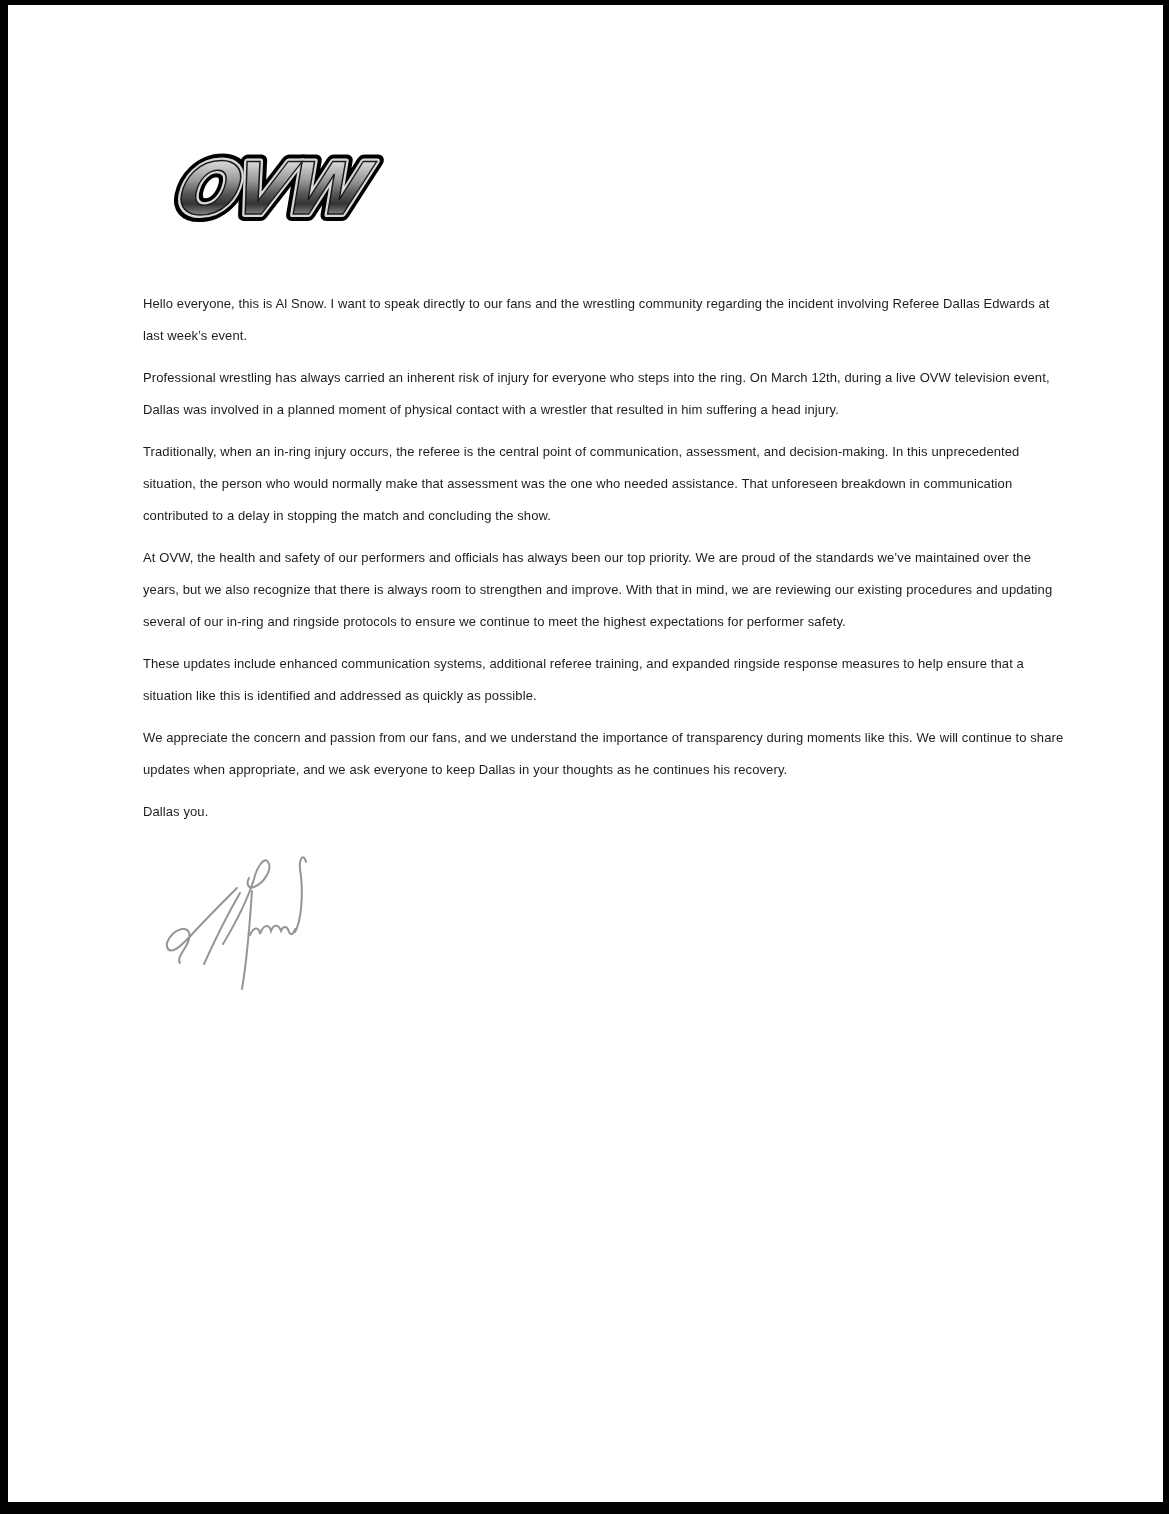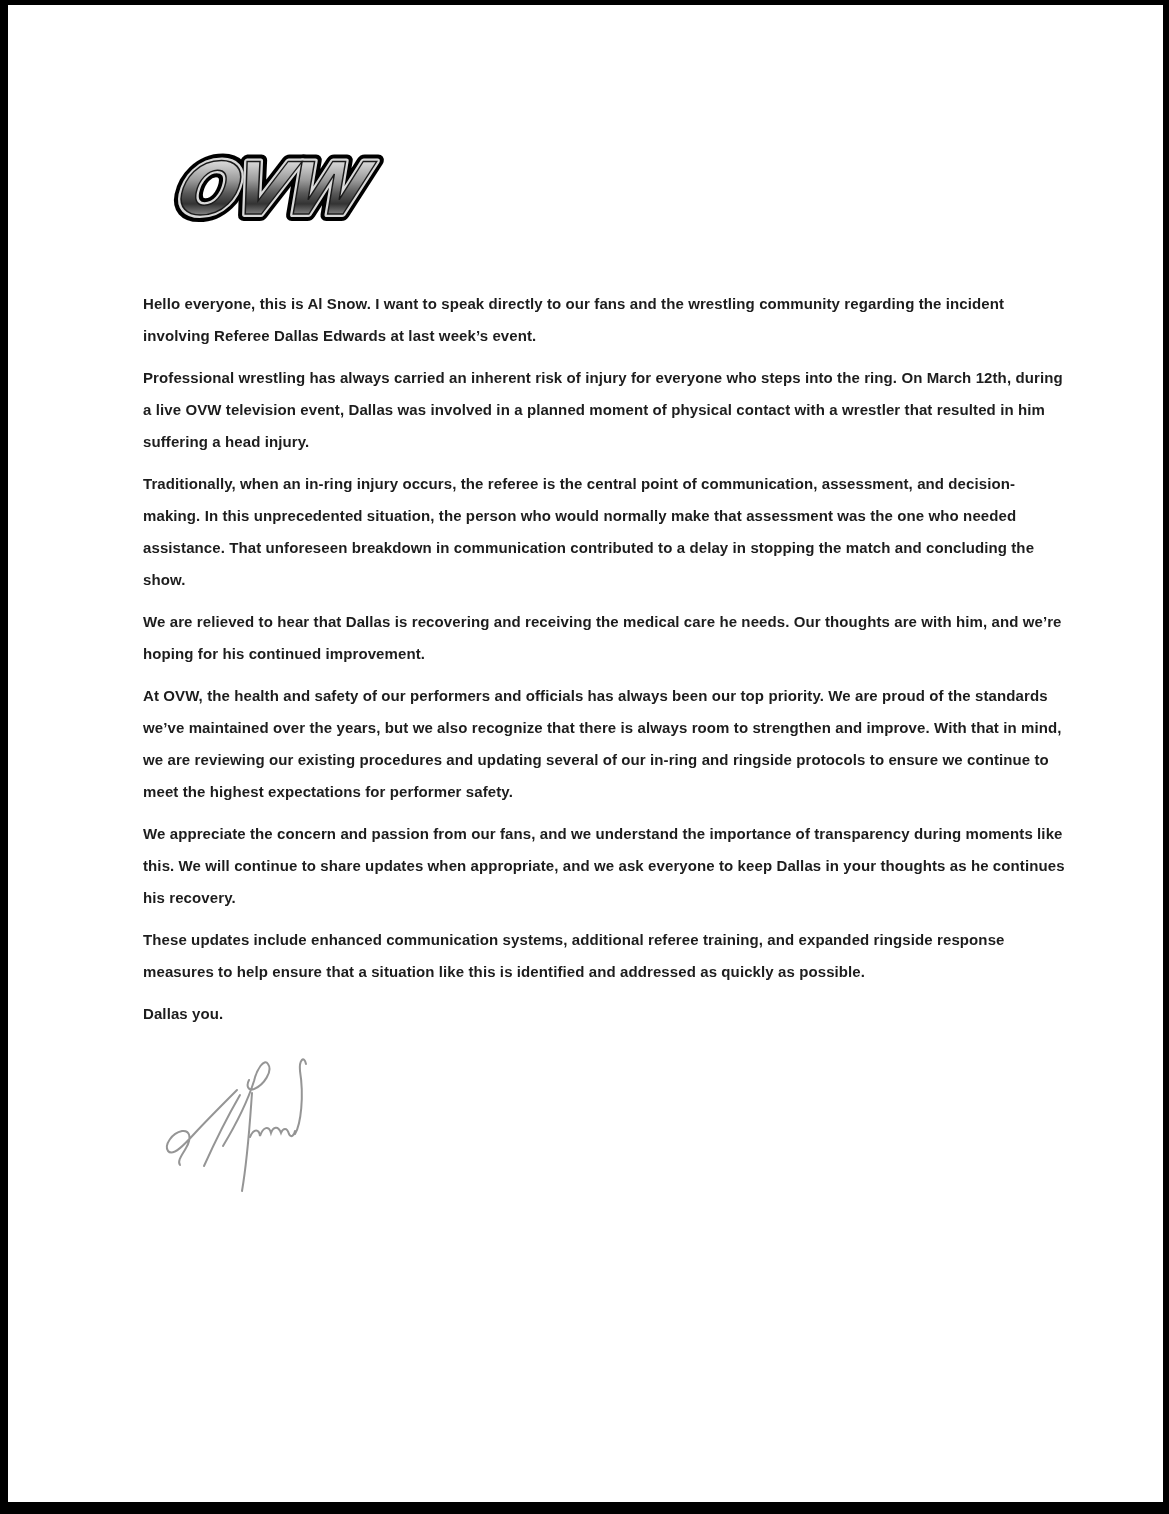--- a/index.html
+++ b/index.html
@@ -24,26 +24,25 @@
     left: 135px;
     top: 133px;
     width: 922px;
   }
   .logo-wrap {
     margin: 0 0 50px 18px;
     width: 238px;
     height: 100px;
   }
   .letter-body p {
-    font-size: 15px;
+    font-size: 13px;
     line-height: 32px;
     color: #1d1d1d;
     margin: 0 0 10px 0;
     letter-spacing: 0.1px;
-    font-weight: bold;
   }
   .letter-body p.closing { margin-bottom: 0; }
   .signature-wrap {
     margin: 8px 0 0 4px;
     width: 252px;
     height: 180px;
   }
   .logo-text {
     font-family: "DejaVu Sans", sans-serif;
     font-weight: bold;
@@ -80,24 +79,23 @@
           <text class="logo-text logo-bevel" x="10" y="76">OVW</text>
           <text class="logo-text logo-face" x="10" y="76" fill="url(#chrome)">OVW</text>
         </g>
       </svg>
     </div>
 
     <div class="letter-body">
       <p>Hello everyone, this is Al Snow. I want to speak directly to our fans and the wrestling community regarding the incident involving Referee Dallas Edwards at last week’s event.</p>
       <p>Professional wrestling has always carried an inherent risk of injury for everyone who steps into the ring. On March 12th, during a live OVW television event, Dallas was involved in a planned moment of physical contact with a wrestler that resulted in him suffering a head injury.</p>
       <p>Traditionally, when an in-ring injury occurs, the referee is the central point of communication, assessment, and decision-making. In this unprecedented situation, the person who would normally make that assessment was the one who needed assistance. That unforeseen breakdown in communication contributed to a delay in stopping the match and concluding the show.</p>
-      <p>We are relieved to hear that Dallas is recovering and receiving the medical care he needs. Our thoughts are with him, and we’re hoping for his continued improvement.</p>
       <p>At OVW, the health and safety of our performers and officials has always been our top priority. We are proud of the standards we’ve maintained over the years, but we also recognize that there is always room to strengthen and improve. With that in mind, we are reviewing our existing procedures and updating several of our in-ring and ringside protocols to ensure we continue to meet the highest expectations for performer safety.</p>
+      <p>These updates include enhanced communication systems, additional referee training, and expanded ringside response measures to help ensure that a situation like this is identified and addressed as quickly as possible.</p>
       <p>We appreciate the concern and passion from our fans, and we understand the importance of transparency during moments like this. We will continue to share updates when appropriate, and we ask everyone to keep Dallas in your thoughts as he continues his recovery.</p>
-      <p>These updates include enhanced communication systems, additional referee training, and expanded ringside response measures to help ensure that a situation like this is identified and addressed as quickly as possible.</p>
       <p class="closing">Dallas you.</p>
     </div>
 
     <div class="signature-wrap">
       <svg width="252" height="180" viewBox="0 0 252 180">
         <path class="sig-stroke" d="M90,52 C76,66 60,82 48,95 C38,106 26,119 21,113 C17,107 25,95 35,93 C43,92 45,100 39,110 C35,117 30,123 33,127"></path>
         <path class="sig-stroke" d="M57,128 C66,108 82,76 93,57"></path>
         <path class="sig-stroke" d="M76,108 C88,88 101,62 107,43 C110,31 117,20 121,26 C126,33 117,47 107,51 C101,53 99,48 102,42"></path>
         <path class="sig-stroke" d="M105,55 C103,82 101,118 95,153"></path>
         <path class="sig-stroke" d="M103,99 C107,90 112,91 113,98 C116,89 122,87 124,95 C126,89 131,87 134,95 C136,90 140,89 142,96 C144,100 147,98 148,93"></path>

